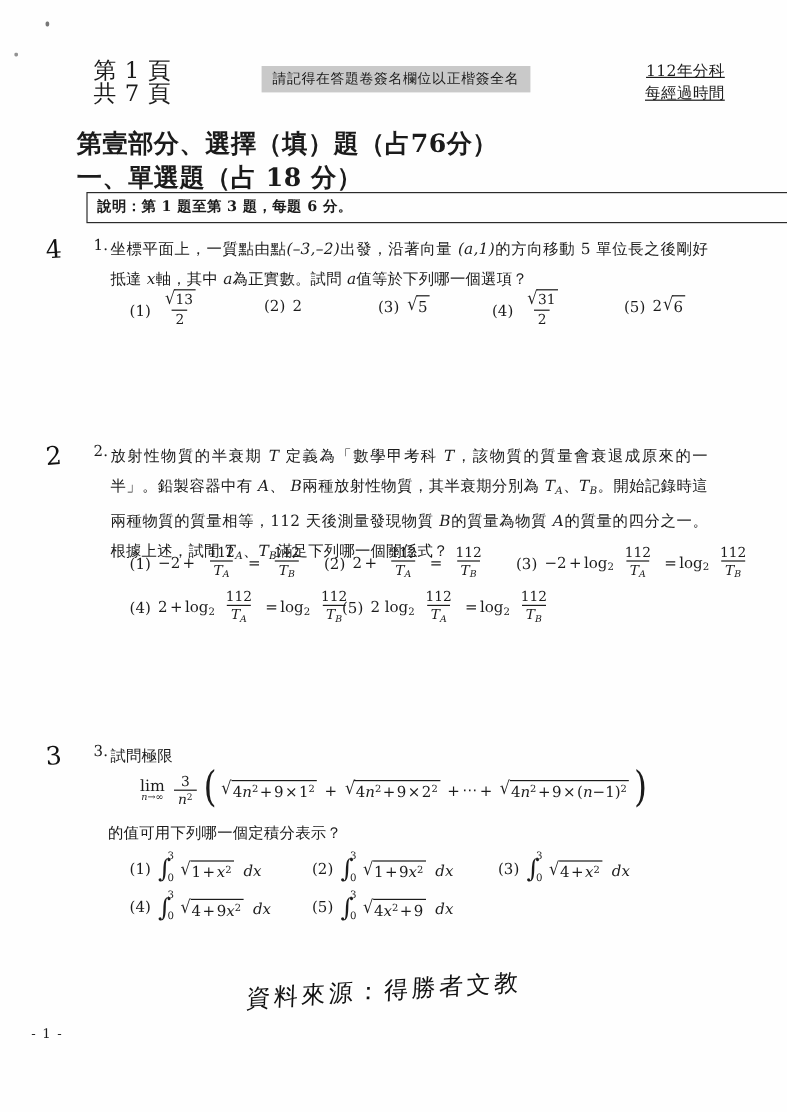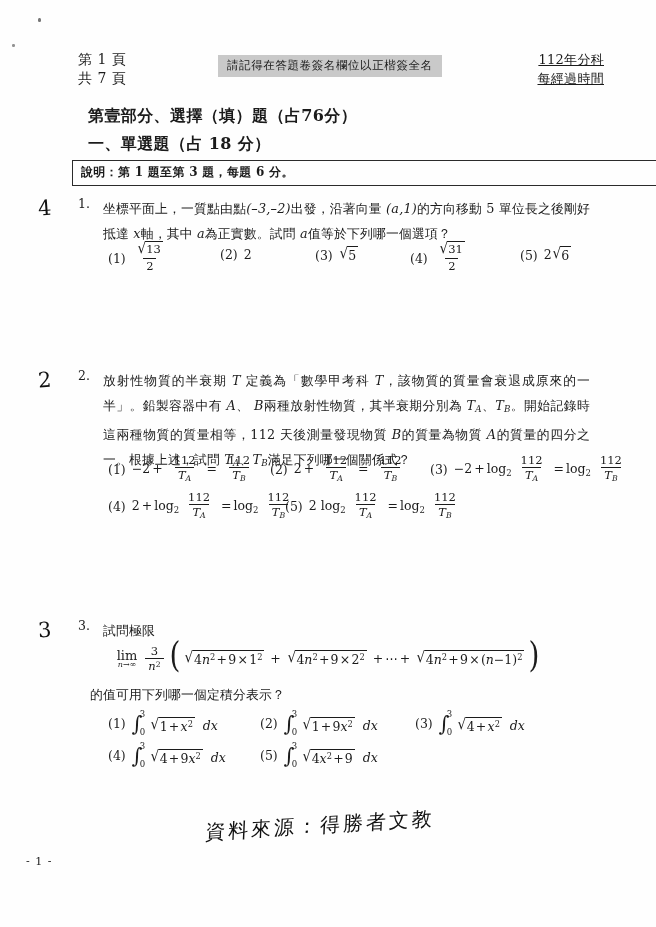--- a/index.html
+++ b/index.html
@@ -29,21 +29,21 @@
   #speck-b { left: 12px; top: 44px; width: 3px; height: 3px; opacity: .6; }
 
   
   .header {
     position: absolute;
     left: 78px; top: 50px; right: 52px;
     height: 40px;
   }
   .hdr-left {
     position: absolute; left: 0; top: 0;
-    font-size: 14px; line-height: 19px;
+    font-size: 19px; line-height: 19px;
     letter-spacing: .5px;
   }
   .hdr-left div { white-space: pre; }
   .hdr-banner {
     position: absolute;
     left: 140px; top: 5px;
     background: #c9c9c9;
     color: #1a1a1a;
     font-size: 11.5px;
     padding: 3px 9px 4px;
@@ -55,23 +55,23 @@
     position: absolute; right: 0; top: 0;
     text-align: right;
     font-size: 13px; line-height: 19px;
     letter-spacing: .3px;
     text-decoration: underline;
   }
 
   
   .sec-title {
     position: absolute;
-    left: 88px;
+    left: 64px;
     font-weight: bold;
-    font-size: 16px;
+    font-size: 21px;
     letter-spacing: .4px;
     white-space: nowrap;
   }
   #part-title { top: 106px; }
   #group-title { top: 134px; }
 
   
   .note-box {
     position: absolute;
     left: 72px; top: 160px;
@@ -91,21 +91,21 @@
     left: 78px;
     width: 512px;
   }
   .q-num {
     position: absolute;
     left: 0; top: 0;
     width: 22px;
     font-size: 12.5px;
   }
   .q-body {
-    margin-left: 25px;
+    margin-left: 14px;
     font-size: 12.8px;
     line-height: 25px;
     letter-spacing: .2px;
     text-align: justify;
   }
 
   
   .hw-ans {
     position: absolute;
     left: 38px;

